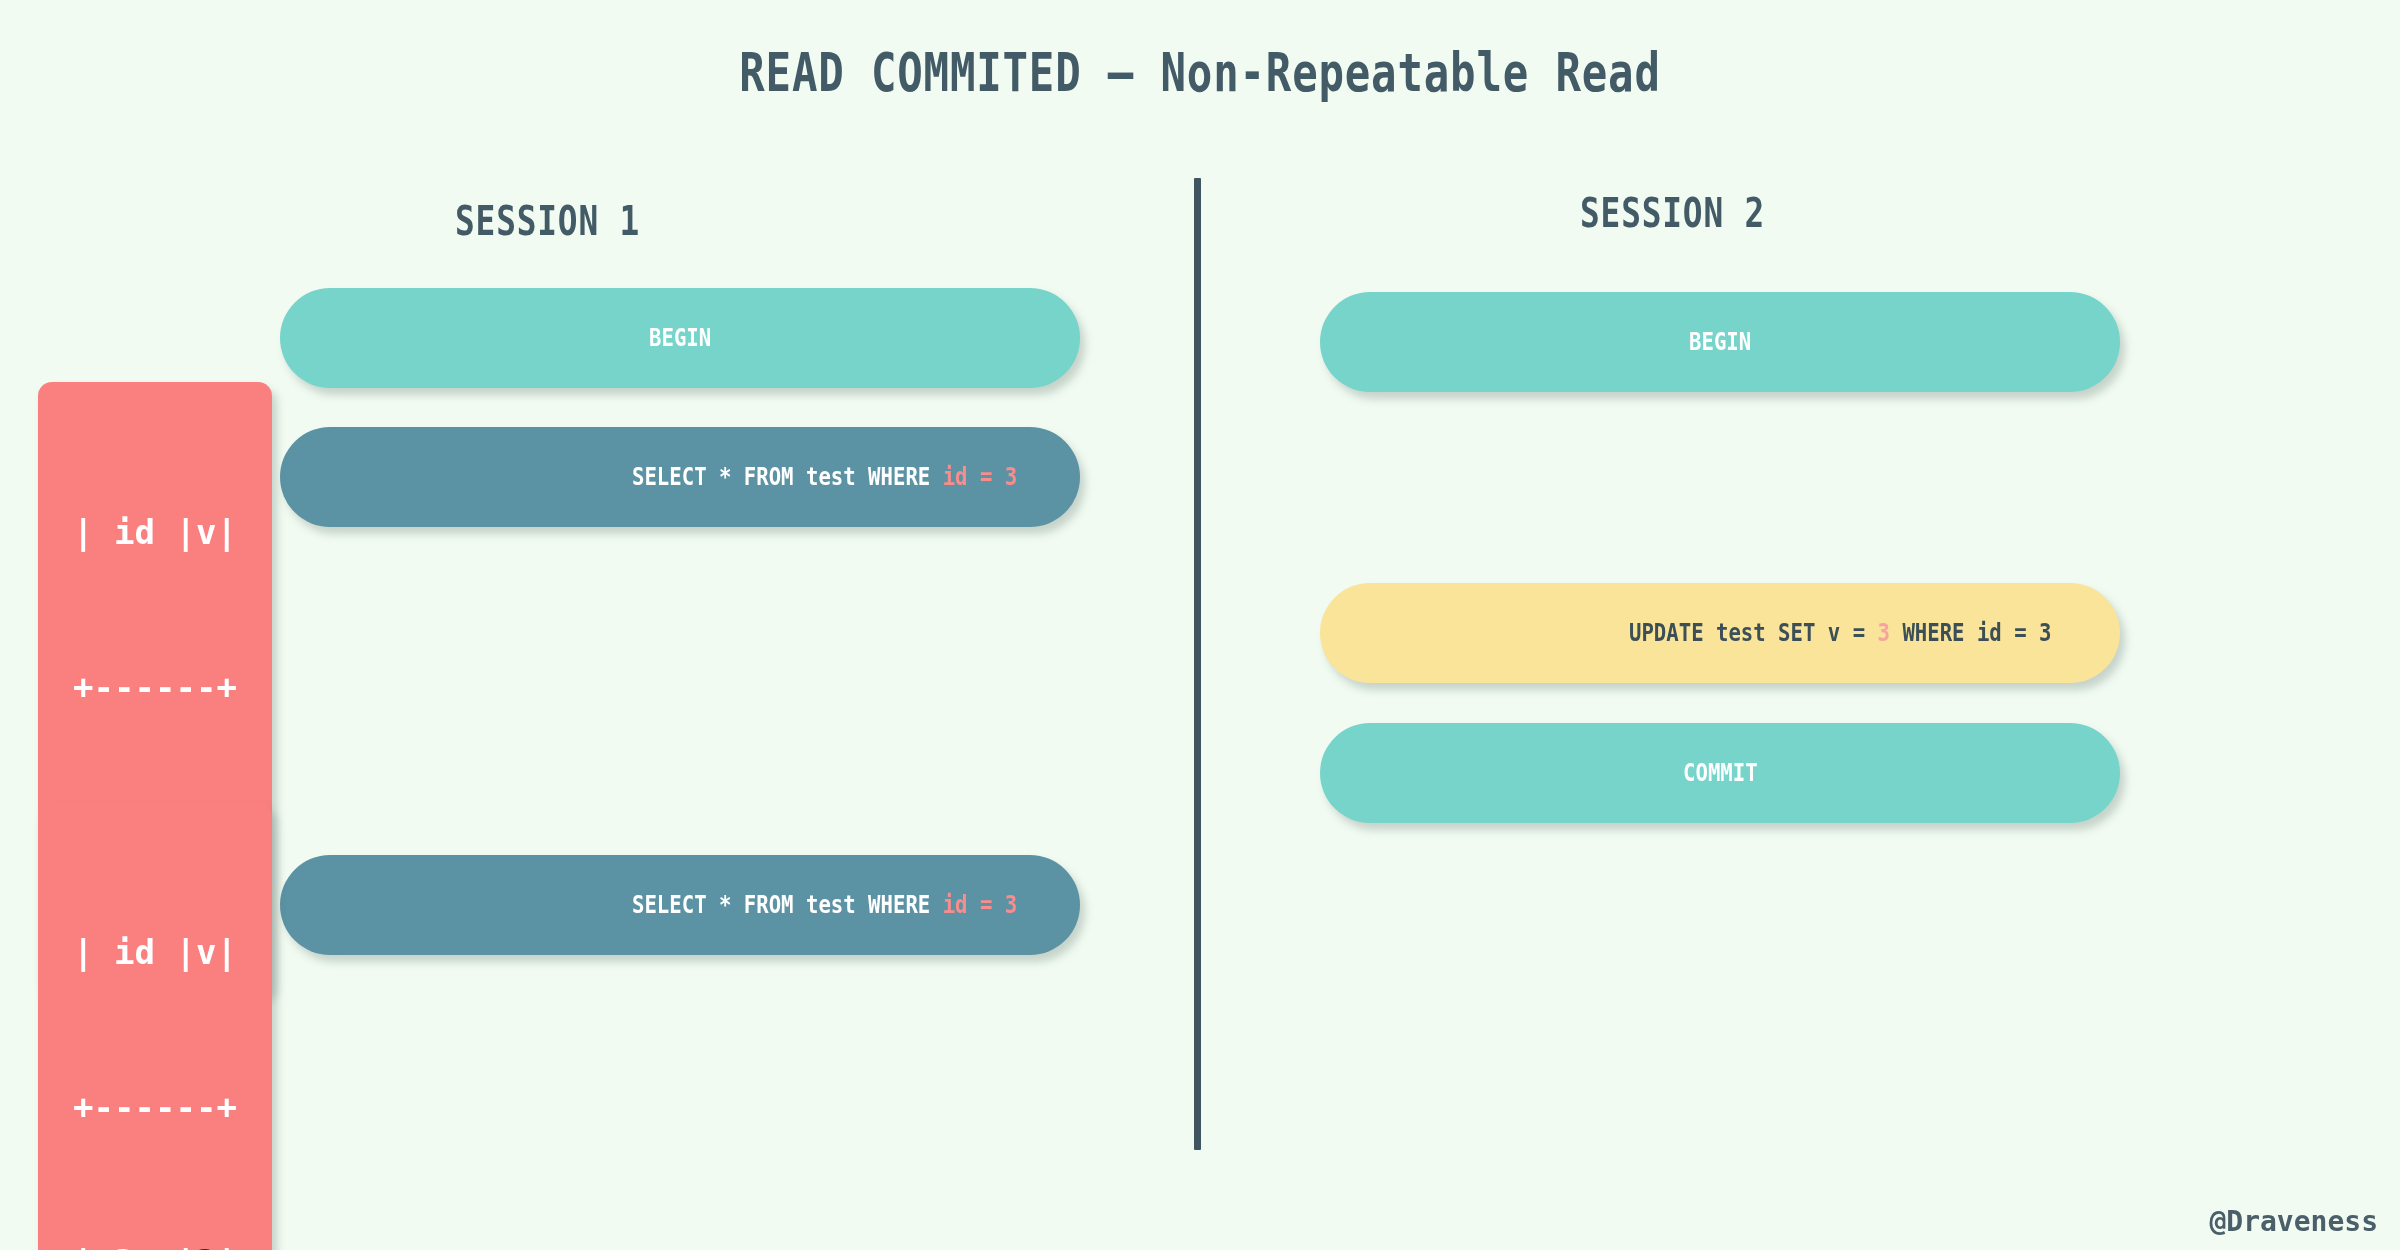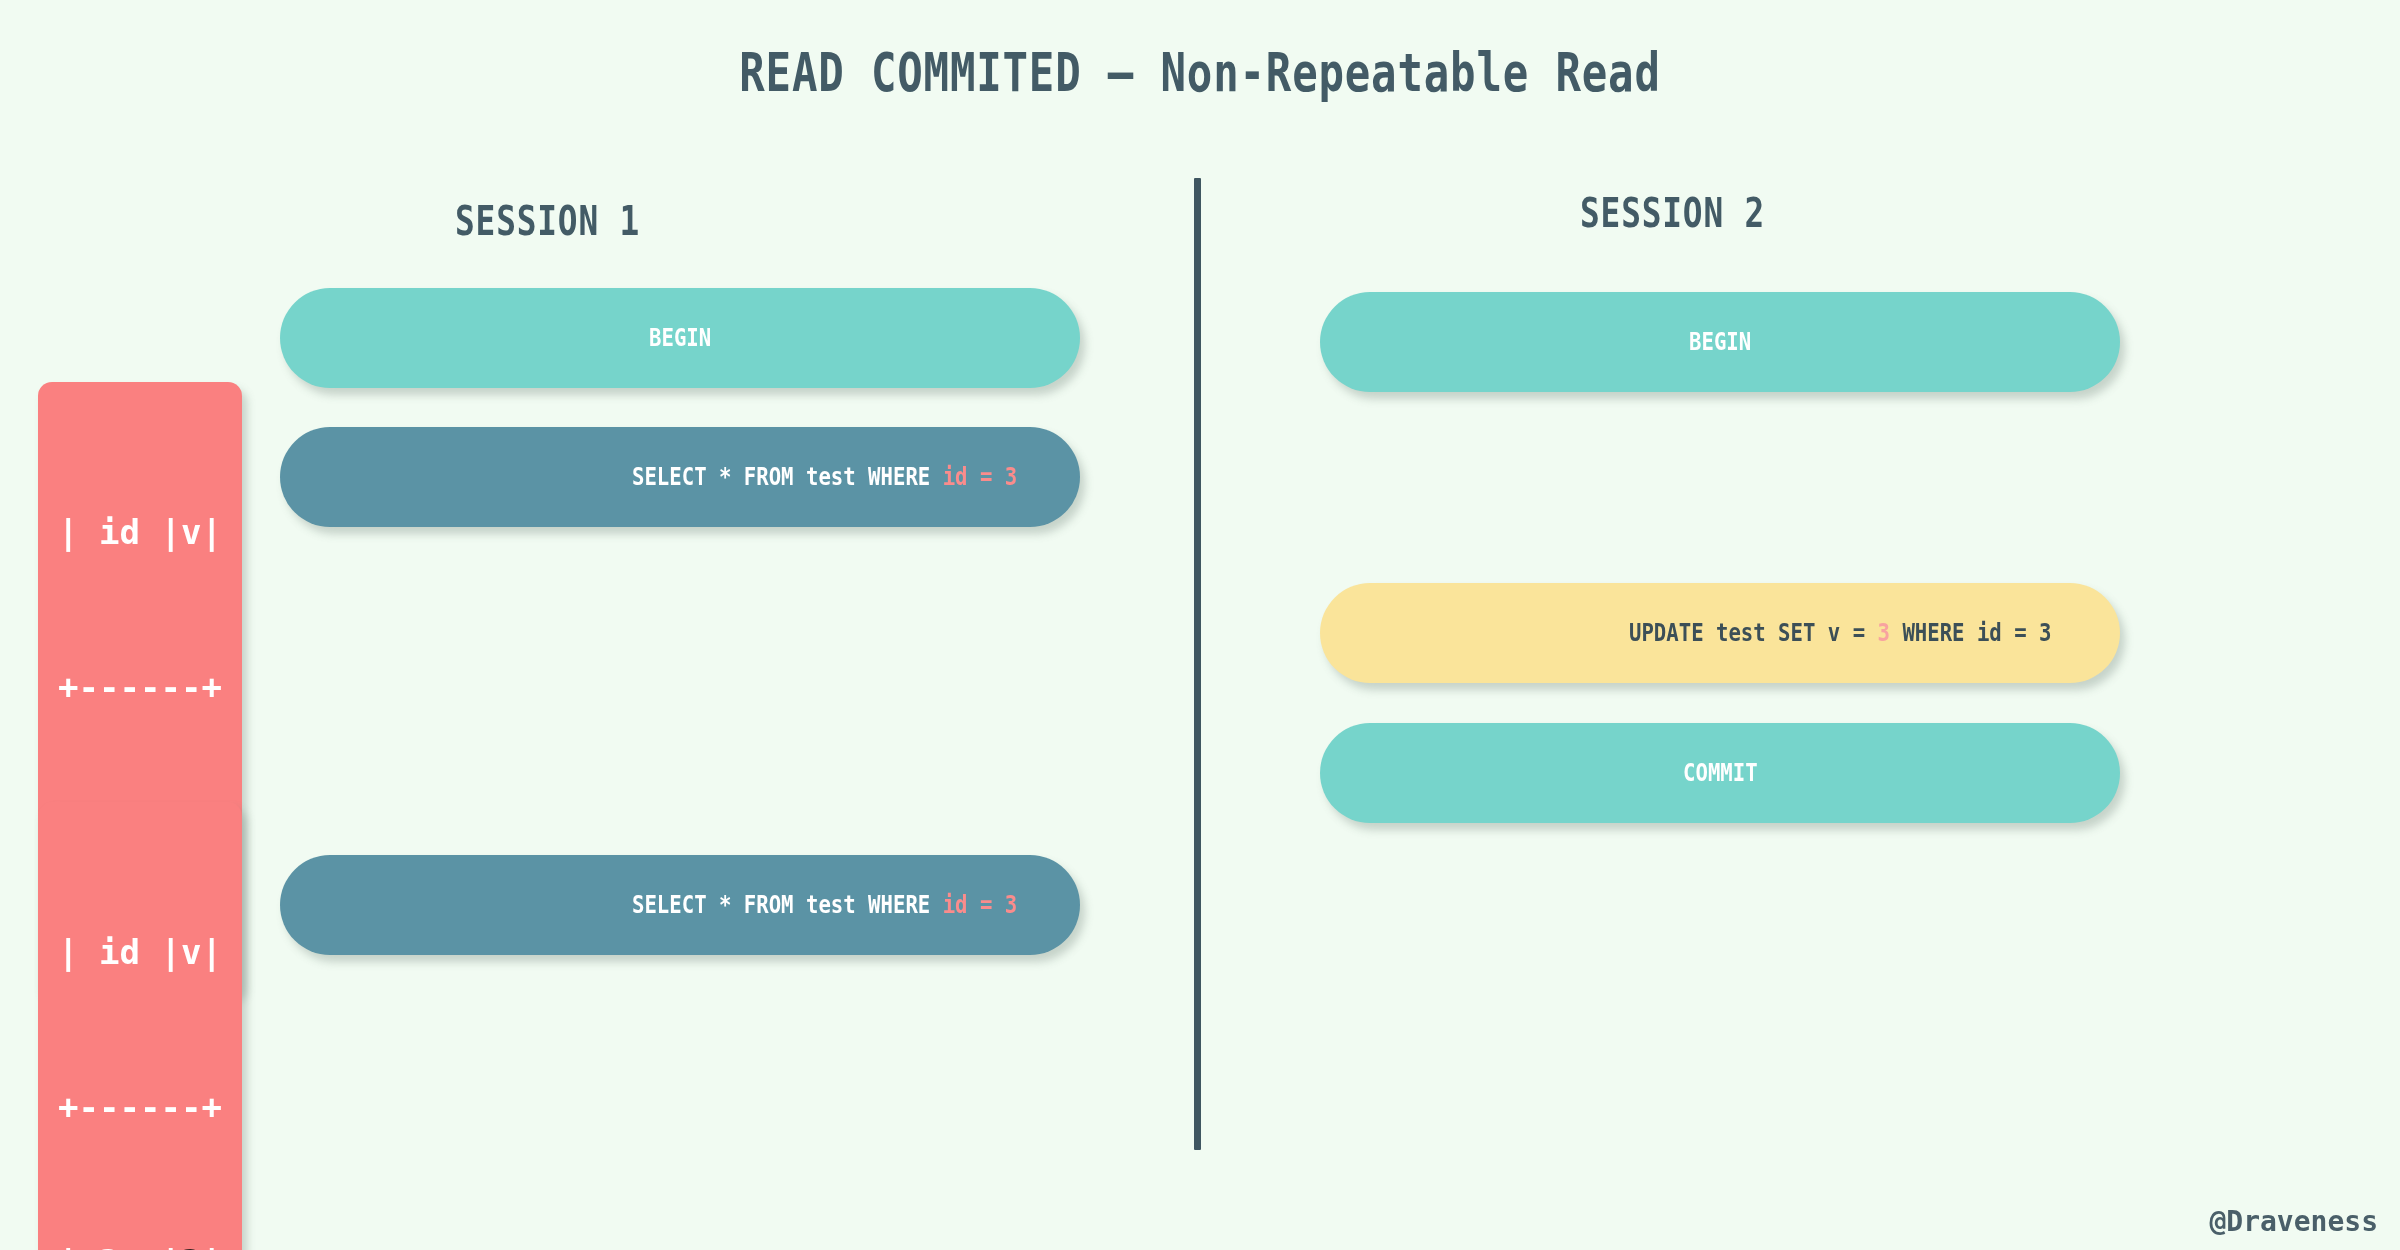--- a/index.html
+++ b/index.html
@@ -85,21 +85,21 @@
   .pill-teal   { background: #76d4cb; color: #ffffff; }
   .pill-blue   { background: #5b93a5; color: #ffffff; }
   .pill-yellow { background: #fae49a; color: #3c4f57; }
 
   .hl-pink  { color: #fa8c8c; }
   .hl-pink-soft { color: #f8a3a0; }
 
   
   .table-card {
     position: absolute;
-    width: 204px;
+    width: 234px;
     border-radius: 14px;
     background: #fa8080;
     box-shadow: 5px 7px 9px rgba(100, 120, 110, 0.30);
     box-sizing: border-box;
     padding: 22px 0 24px 0;
     color: #ffffff;
     font-size: 34px;
     font-weight: 700;
     line-height: 1.52;
     text-align: center;

